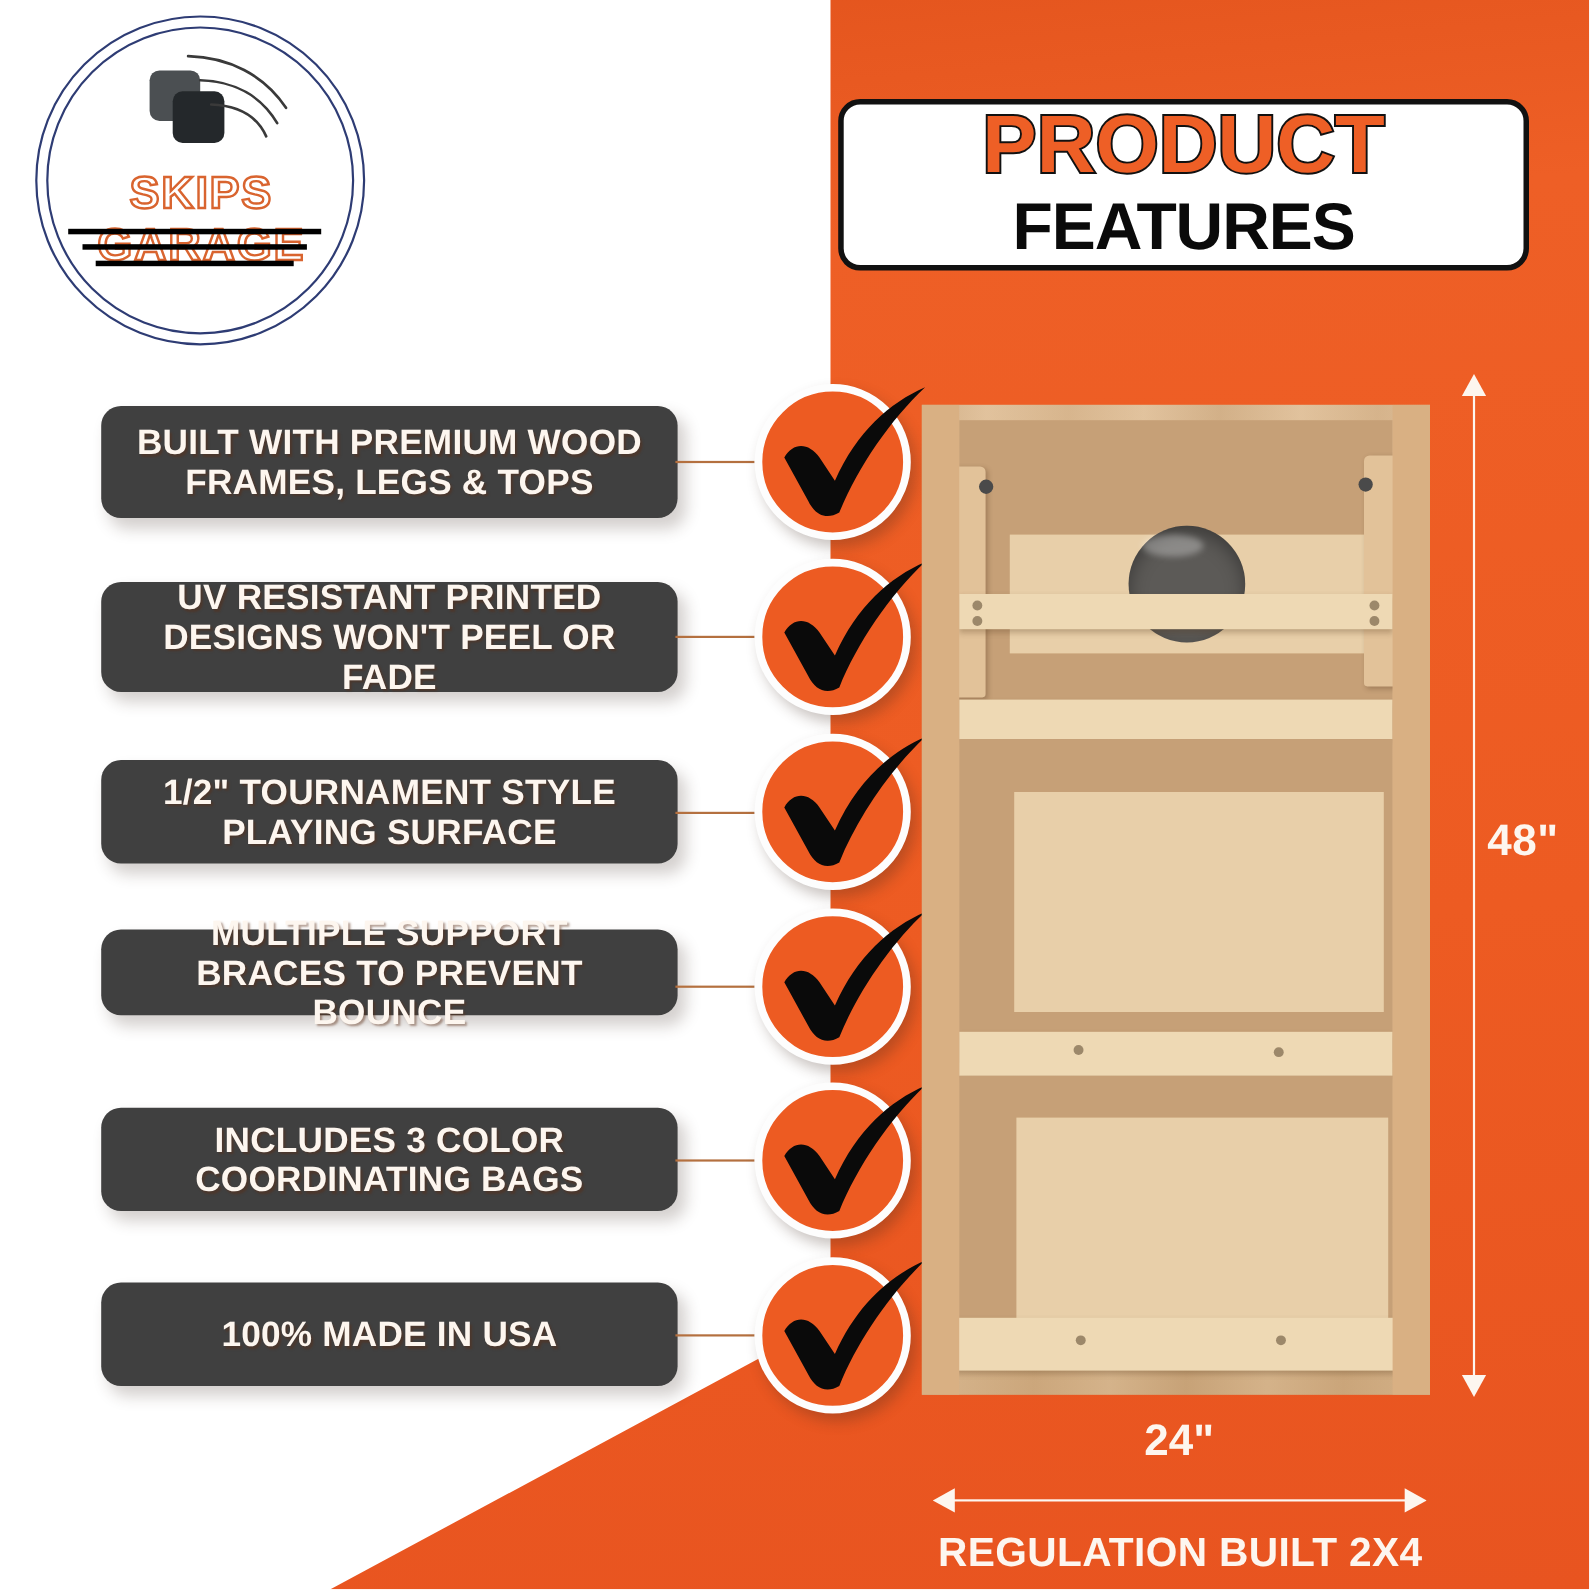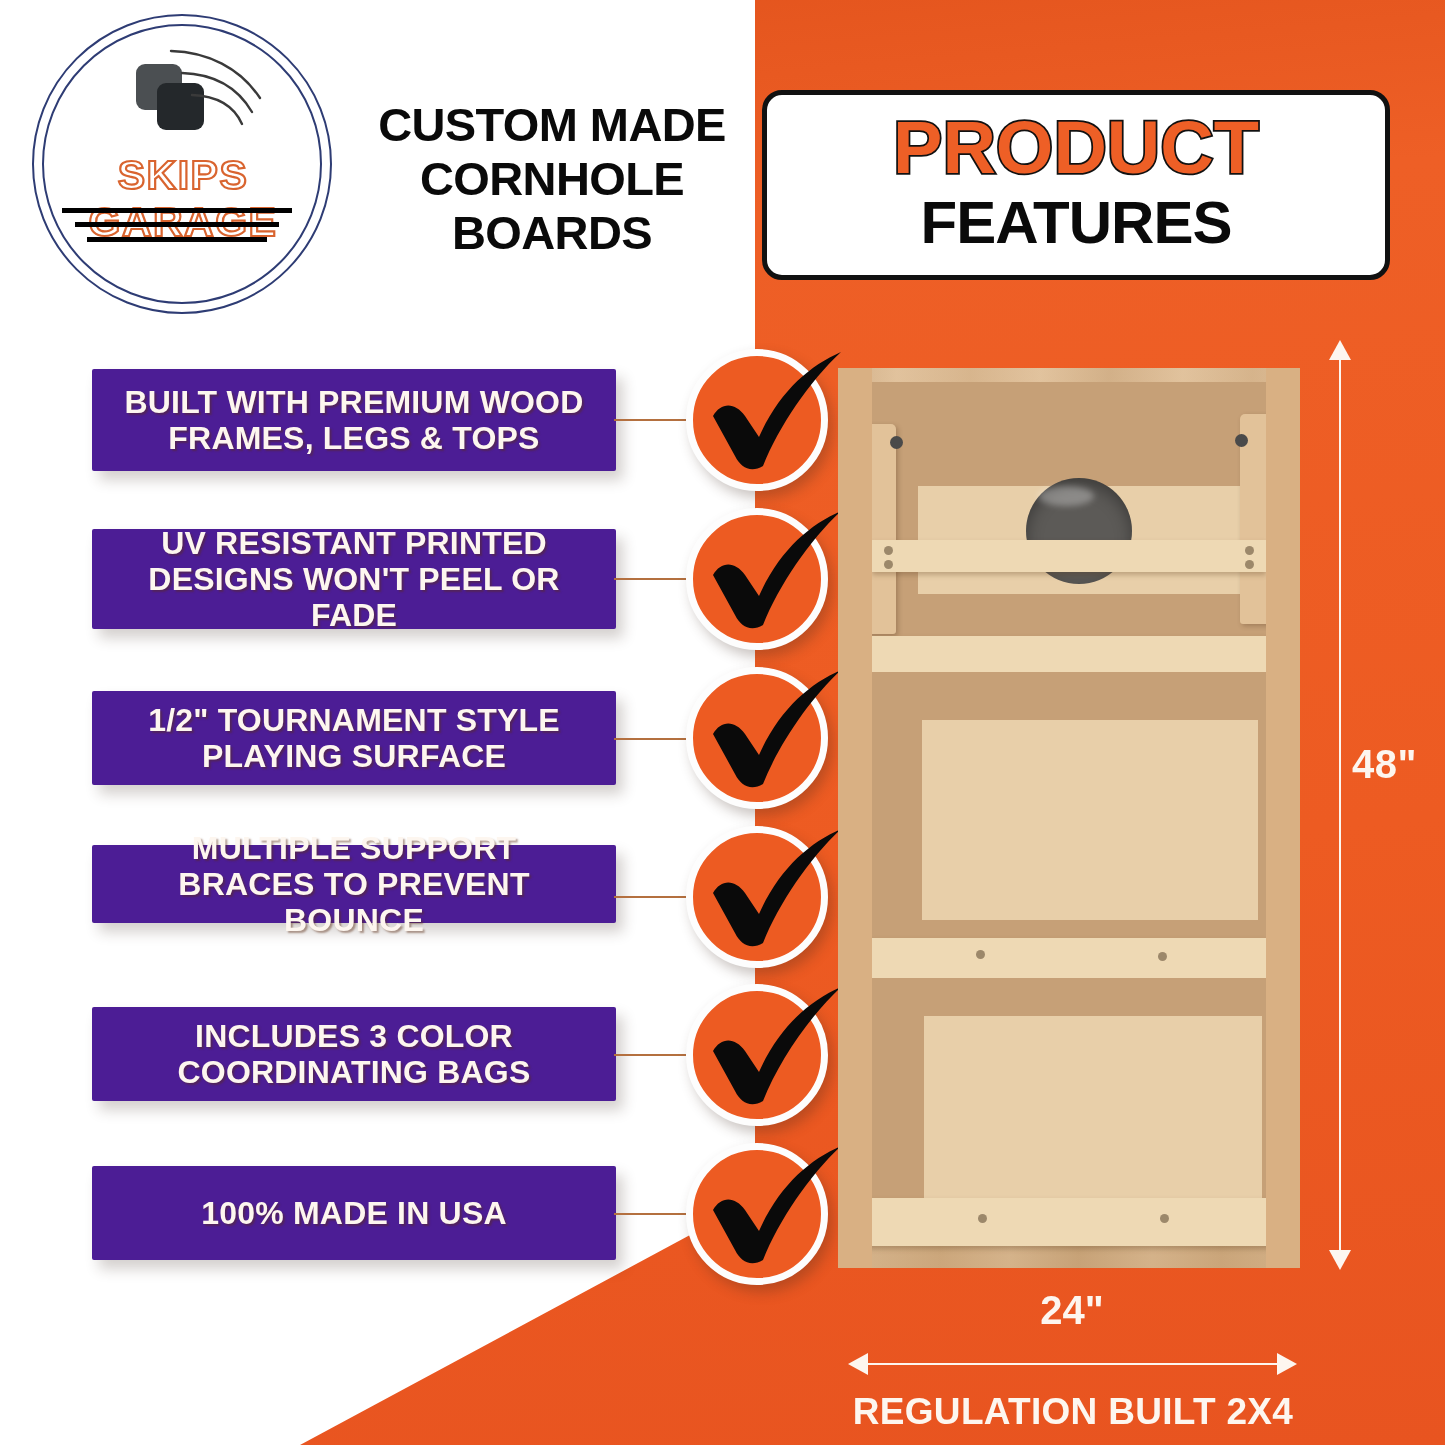--- a/index.html
+++ b/index.html
@@ -84,21 +84,21 @@
     line-height: 54px;
     font-weight: 800;
     letter-spacing: -0.6px;
     color: #0a0a0a;
   }
 
   
   .pf-box {
     position: absolute;
     left: 762px; top: 90px;
-    width: 628px; height: 190px;
+    width: 628px; height: 156px;
     background: #ffffff;
     border: 5px solid #111111;
     border-radius: 20px;
     box-sizing: border-box;
     display: flex;
     flex-direction: column;
     align-items: center;
     justify-content: center;
     padding-top: 4px;
   }
@@ -119,22 +119,22 @@
     color: #0a0a0a;
     margin-top: -4px;
   }
 
   
   .feat-row { position: absolute; left: 0; }
   .pill {
     position: absolute;
     left: 92px;
     width: 524px;
-    background: #4c1d95;
-    border-radius: 2px;
+    background: #404040;
+    border-radius: 18px;
     box-shadow: 7px 9px 14px rgba(60,40,30,0.22);
     display: flex;
     align-items: center;
     justify-content: center;
     box-sizing: border-box;
     padding: 6px 30px;
   }
   .pill-text {
     text-align: center;
     color: #fdf6ef;
@@ -288,21 +288,20 @@
       <path d="M3 5 C40 6, 72 22, 92 52" fill="none" stroke="#3a3a3a" stroke-width="2.4" stroke-linecap="round"></path>
       <path d="M14 27 C46 28, 70 42, 84 66" fill="none" stroke="#3a3a3a" stroke-width="2.4" stroke-linecap="round"></path>
       <path d="M24 49 C50 50, 66 60, 74 78" fill="none" stroke="#3a3a3a" stroke-width="2.4" stroke-linecap="round"></path>
     </svg>
     <div class="logo-name">SKIPS GARAGE</div>
     <div class="logo-line lline1"></div>
     <div class="logo-line lline2"></div>
     <div class="logo-line lline3"></div>
   </div>
 
-  <div class="headline">CUSTOM MADE CORNHOLE BOARDS</div>
 
   <div class="pf-box">
     <div class="pf-product">PRODUCT</div>
     <div class="pf-features">FEATURES</div>
   </div>
 
   <div class="feat-row">
     <div class="pill" style="top:369px; height:102px;">
       <span class="pill-text">BUILT WITH PREMIUM WOOD FRAMES, LEGS &amp; TOPS</span>
     </div>

